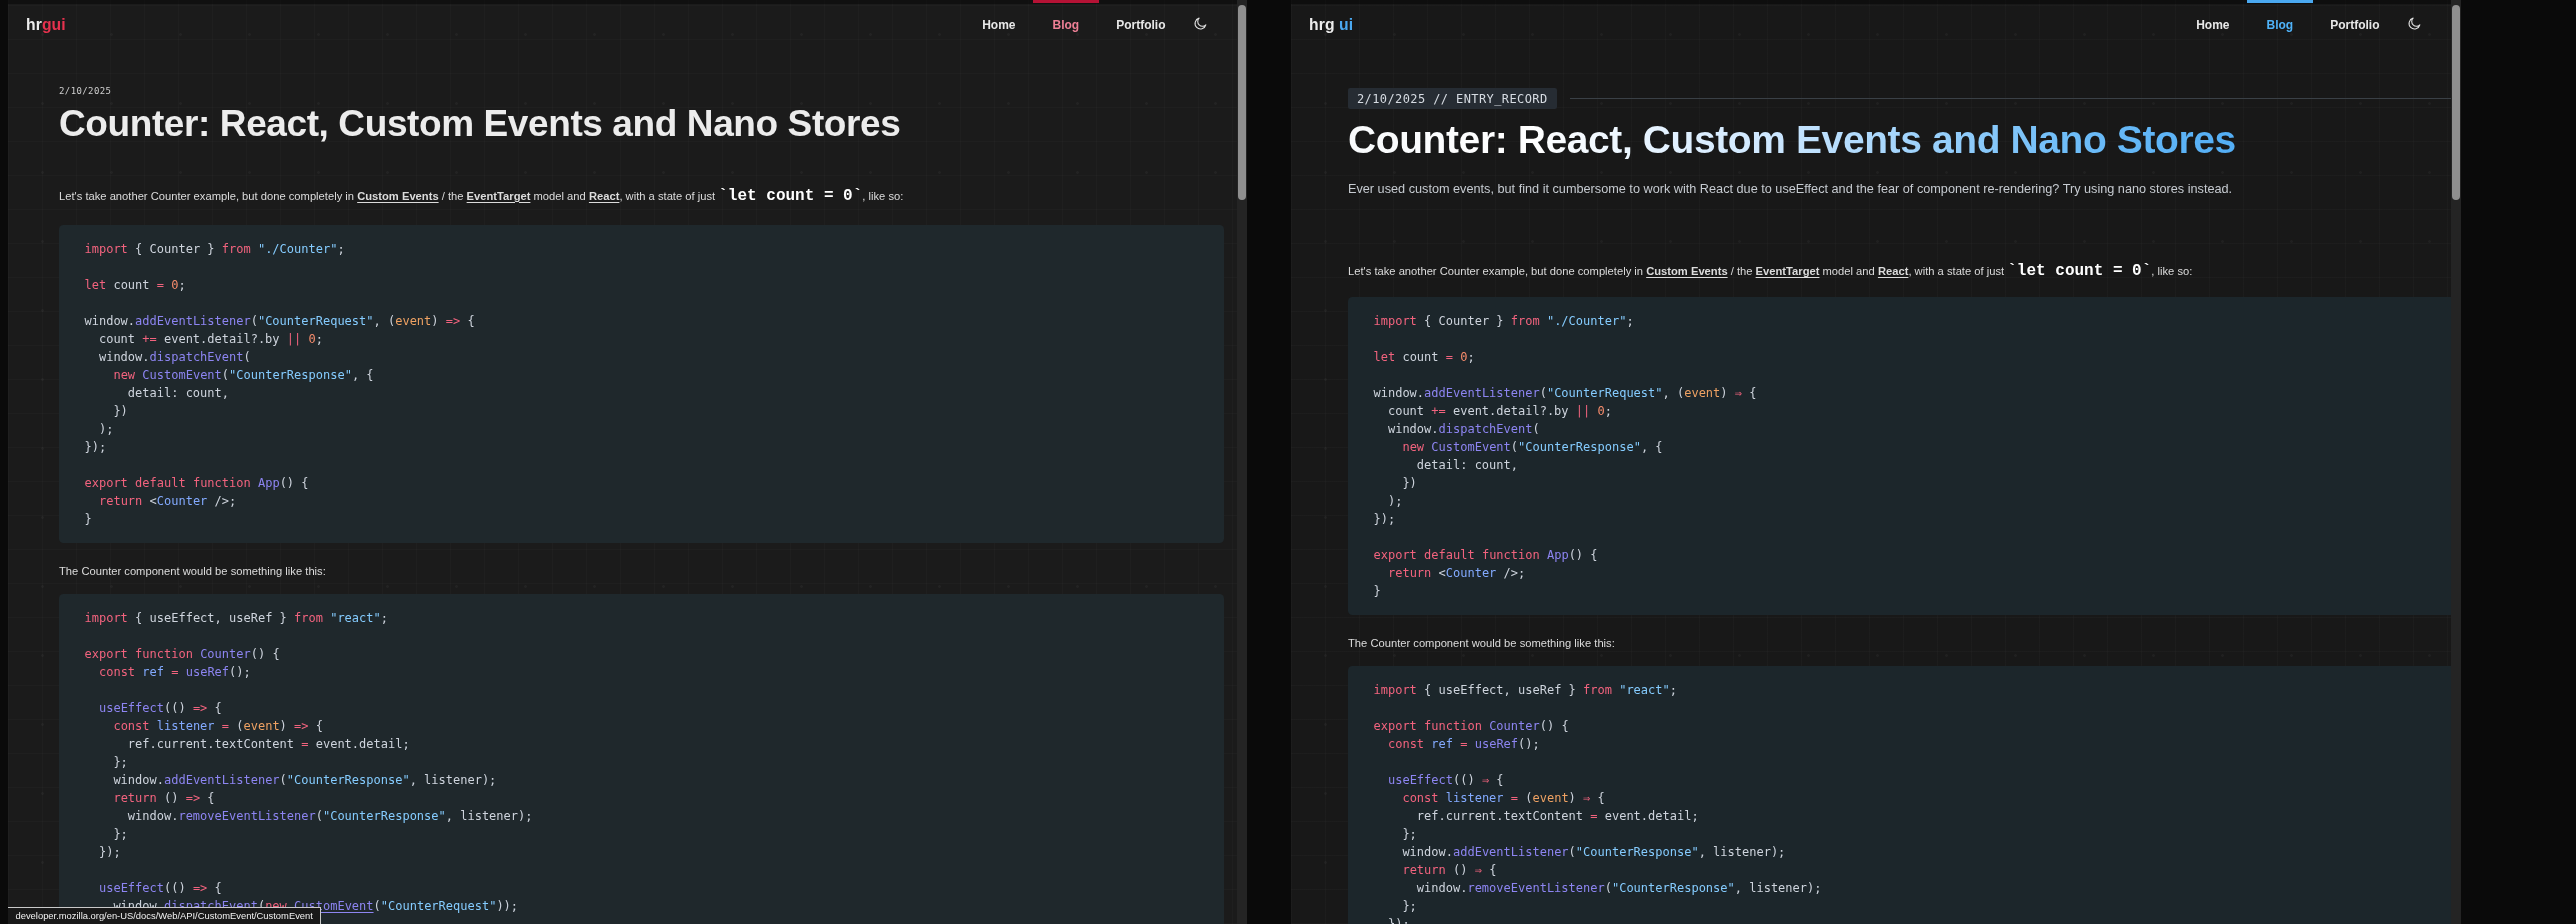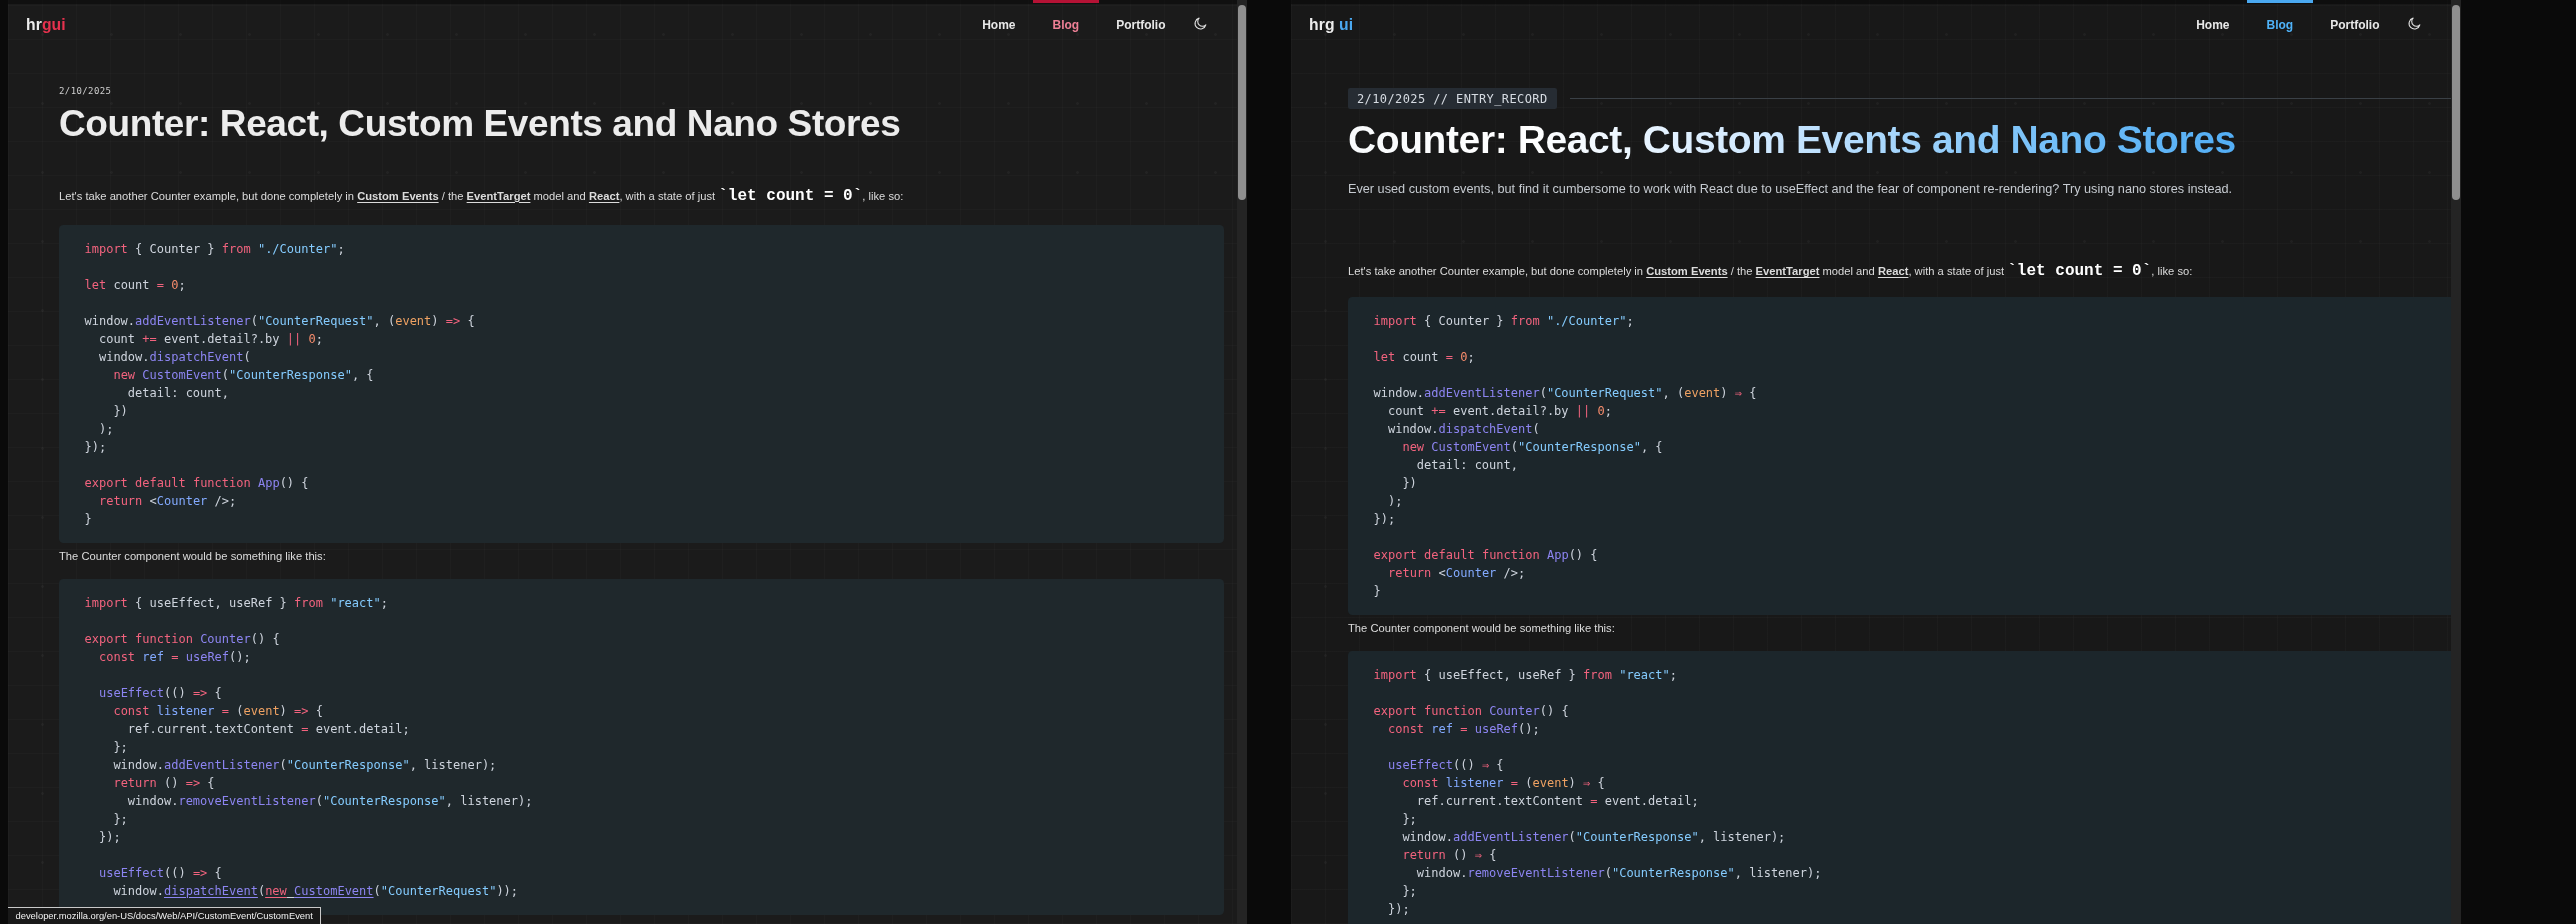--- a/index.html
+++ b/index.html
@@ -53,21 +53,21 @@
     -webkit-background-clip:text; background-clip:text; color:transparent; }
 
   .lead { margin-top:19.5px; font-size:12.7px; line-height:18px; color:#c6cbd1; }
 
   .intro { font-size:11.2px; line-height:15px; color:#dcdcdc; }
   .win-left  .intro { margin-top:45px; }
   .win-right .intro { margin-top:66px; }
   .txt-link { color:inherit; font-weight:700; text-underline-offset:2.2px; }
   .inline-code { font-family:Liberation Mono, monospace; font-weight:700; font-size:16px; color:#ffffff; }
 
-  .para { font-size:11.2px; line-height:15px; color:#dcdcdc; margin-top:6px; }
+  .para { font-size:11.2px; line-height:15px; color:#dcdcdc; margin-top:21px; }
 
   .codeblock { border-radius:4.5px; padding:15px 25.5px; font-family:"DejaVu Sans Mono", monospace;
     font-size:12px; line-height:18px; color:#ced4dd; overflow:hidden; }
   .win-left  .codeblock { background:#1f282c; margin-top:21px; }
   .win-right .codeblock { background:#1c262b; margin-top:18px; }
   .win-left  .codeblock:last-of-type { margin-top:15px; }
   .win-right .codeblock:last-of-type { margin-top:15px; }
   .code-line { white-space:pre; }
   .tk-k { color:#f2637e; }
   .tk-o { color:#f2637e; }

